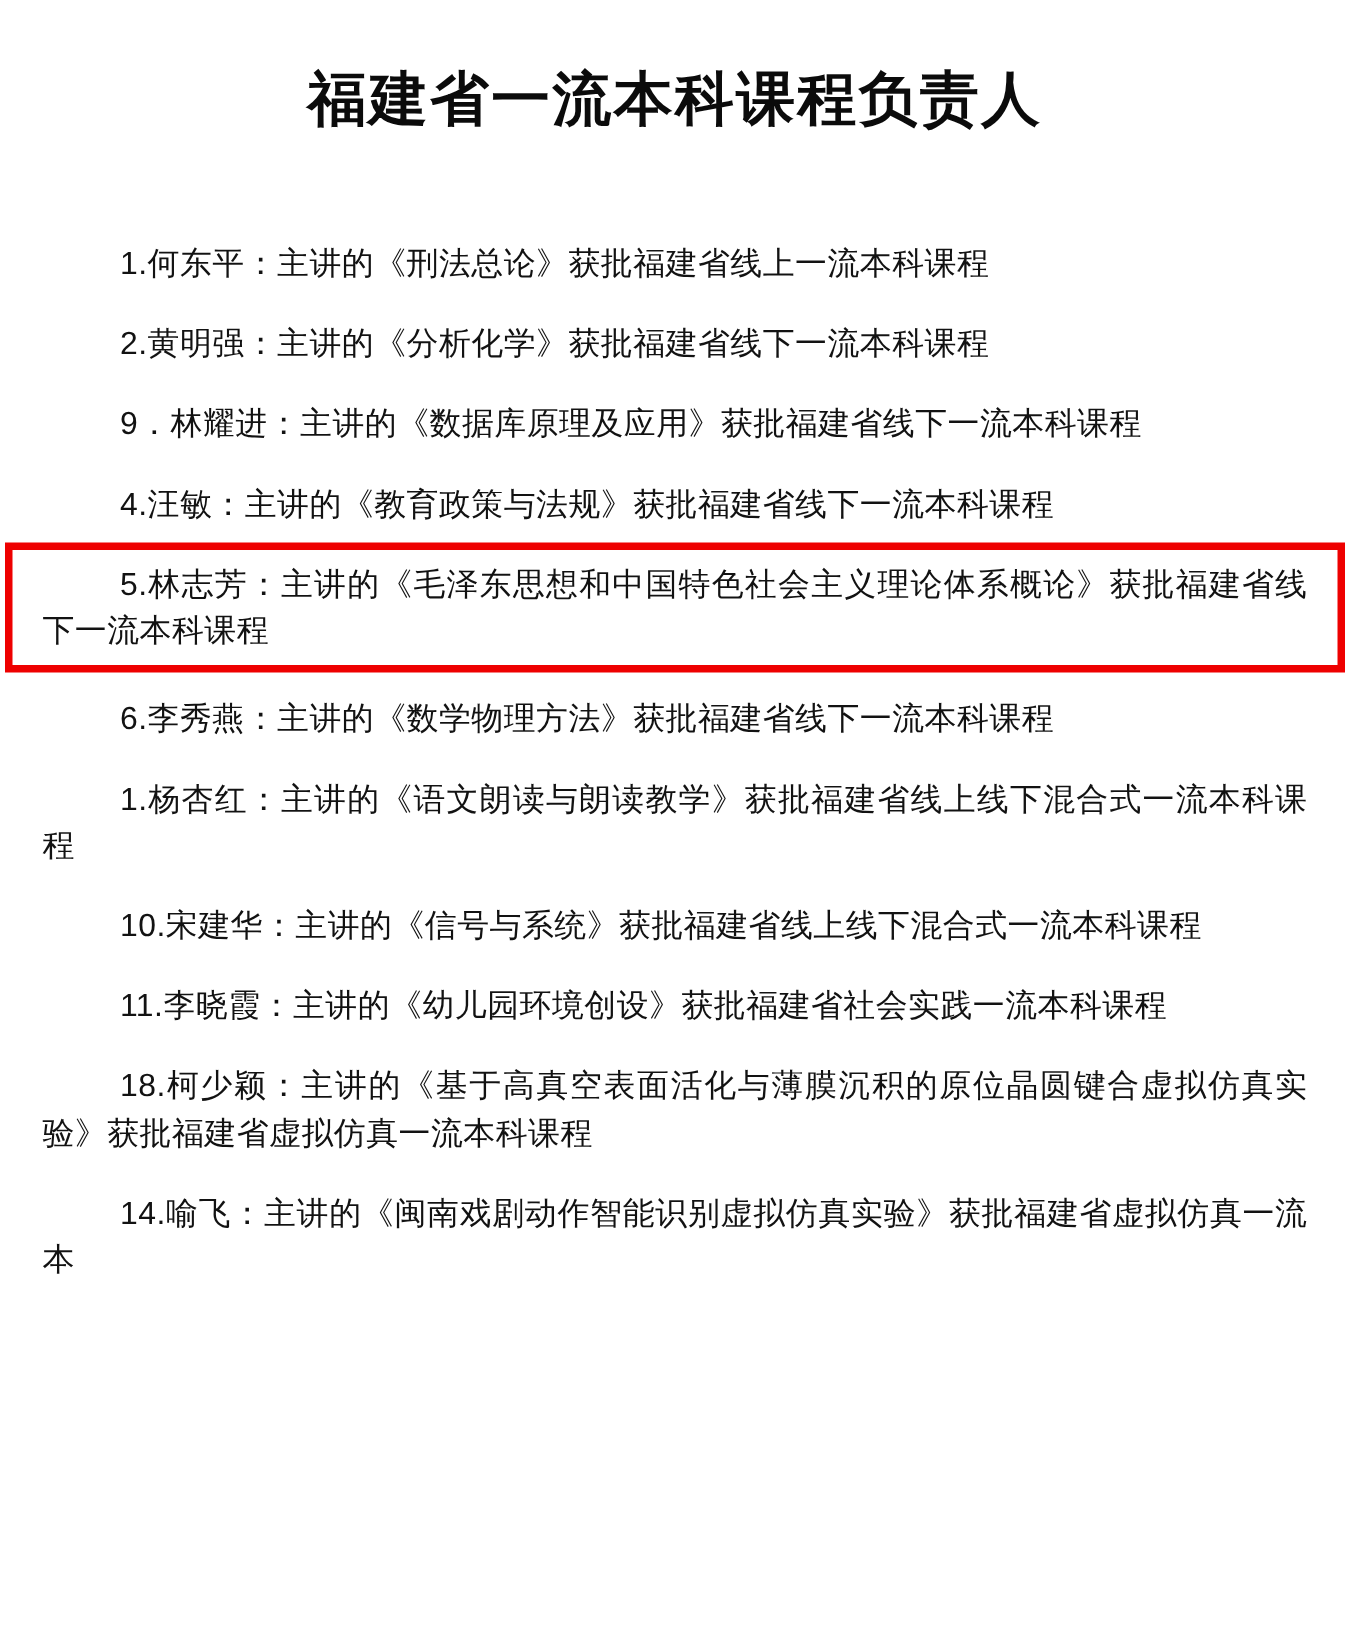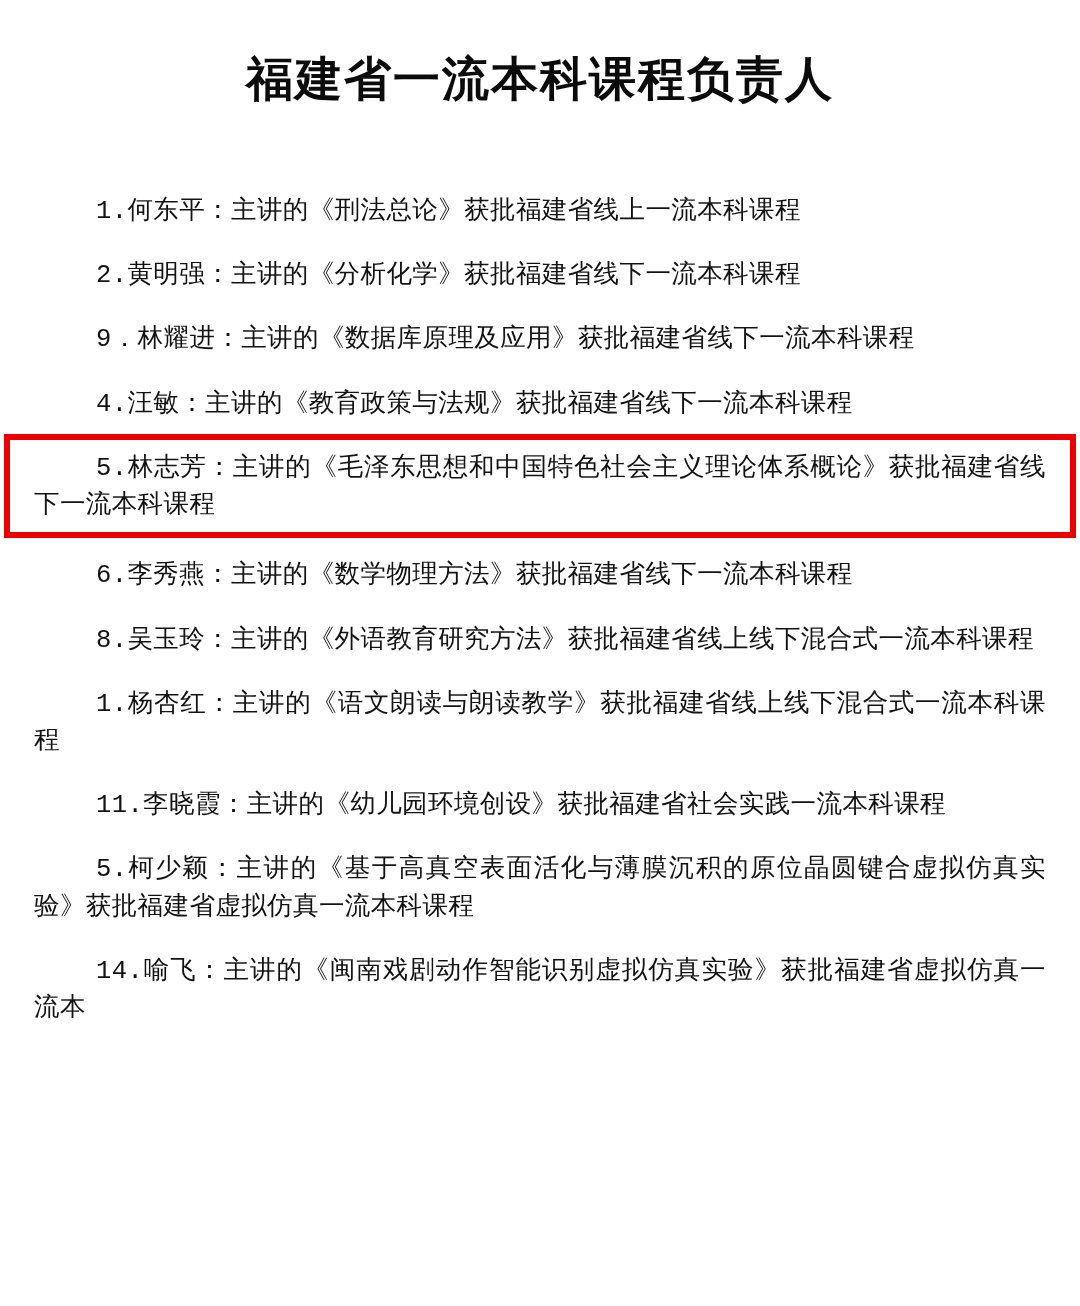--- a/index.html
+++ b/index.html
@@ -36,21 +36,21 @@
     padding: 0 34px 0 34px;
   }
   .entry {
     font-size: 25.5px;
     line-height: 1.46;
     letter-spacing: 0.4px;
     color: #121212;
     margin: 0 0 27px 0;
     text-indent: 62px;
     text-align: justify;
-    font-family: Liberation Mono, monospace;
+    font-family: Liberation Sans, sans-serif;
   }
   .entry:last-child {
     margin-bottom: 0;
   }
   
   .highlight-wrap {
     position: relative;
     margin: 0 0 27px 0;
   }
   .highlight-box {
@@ -87,20 +87,20 @@
     <p class="entry">4.汪敏：主讲的《教育政策与法规》获批福建省线下一流本科课程</p>
 
     <div class="highlight-wrap">
       <div class="highlight-box"></div>
       <p class="entry">5.林志芳：主讲的《毛泽东思想和中国特色社会主义理论体系概论》获批福建省线下一流本科课程</p>
     </div>
 
     <div class="spacer-top"></div>
 
     <p class="entry">6.李秀燕：主讲的《数学物理方法》获批福建省线下一流本科课程</p>
-    <p class="entry">8.吴玉玲：主讲的《外语教育研究方法》获批福建省线上线下混合式一流本科课程</p>
     <p class="entry">1.杨杏红：主讲的《语文朗读与朗读教学》获批福建省线上线下混合式一流本科课程</p>
+    <p class="entry">10.宋建华：主讲的《信号与系统》获批福建省线上线下混合式一流本科课程</p>
     <p class="entry">11.李晓霞：主讲的《幼儿园环境创设》获批福建省社会实践一流本科课程</p>
-    <p class="entry">5.柯少颖：主讲的《基于高真空表面活化与薄膜沉积的原位晶圆键合虚拟仿真实验》获批福建省虚拟仿真一流本科课程</p>
+    <p class="entry">18.柯少颖：主讲的《基于高真空表面活化与薄膜沉积的原位晶圆键合虚拟仿真实验》获批福建省虚拟仿真一流本科课程</p>
     <p class="entry">14.喻飞：主讲的《闽南戏剧动作智能识别虚拟仿真实验》获批福建省虚拟仿真一流本</p>
 
   </div>
 </div>
 
 </body></html>

